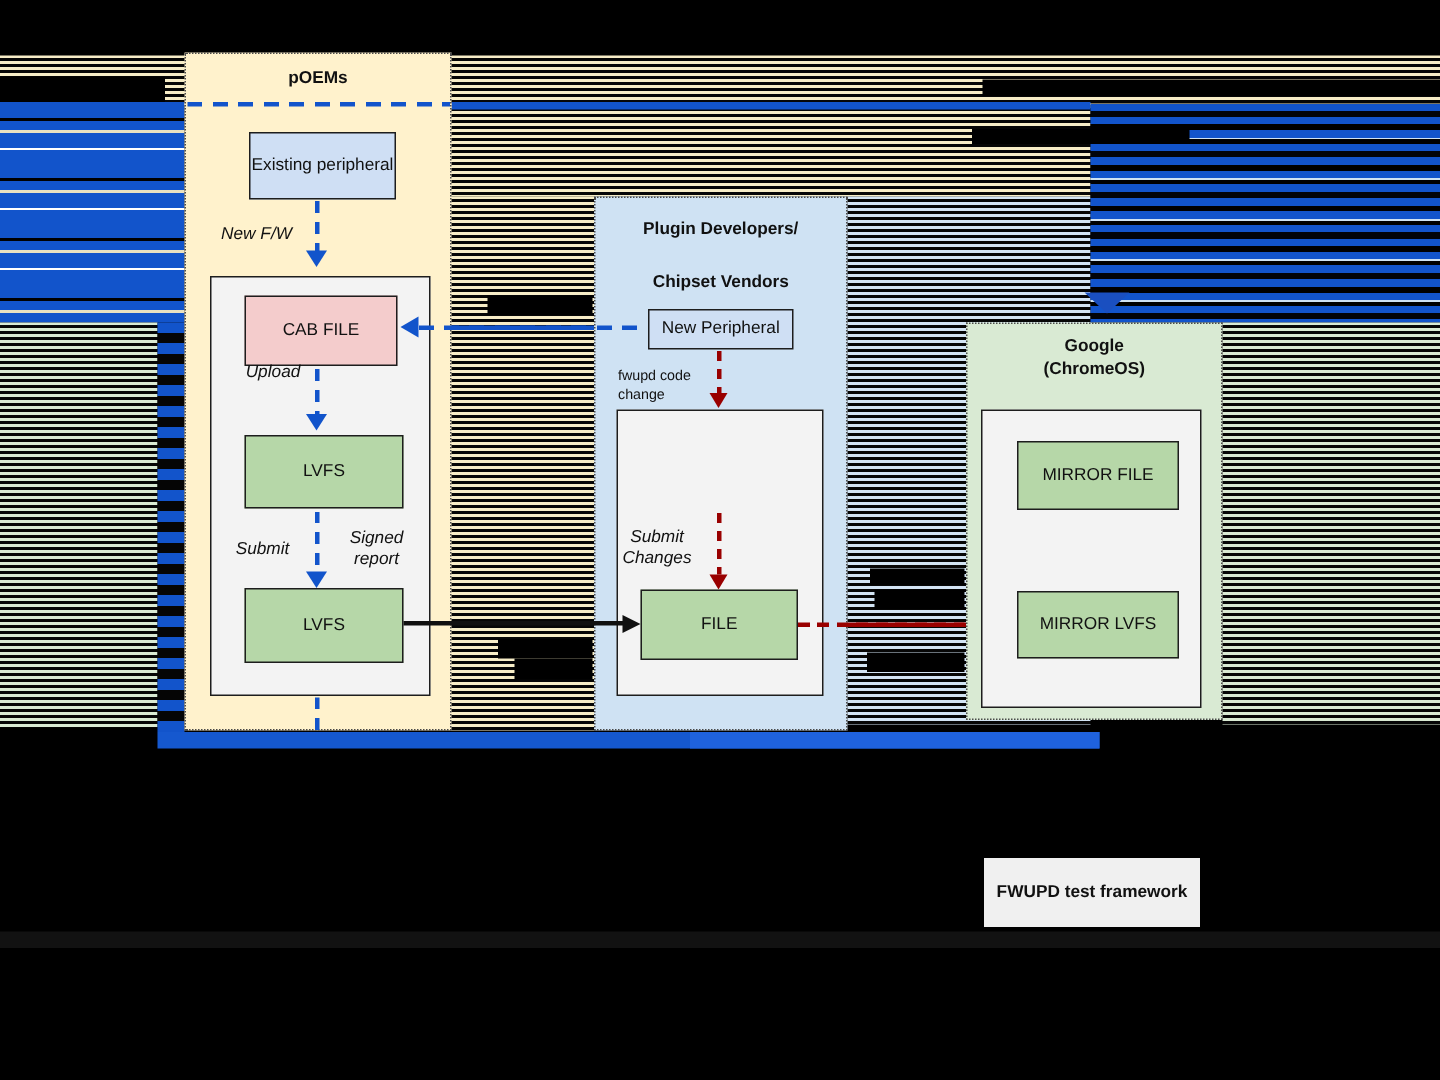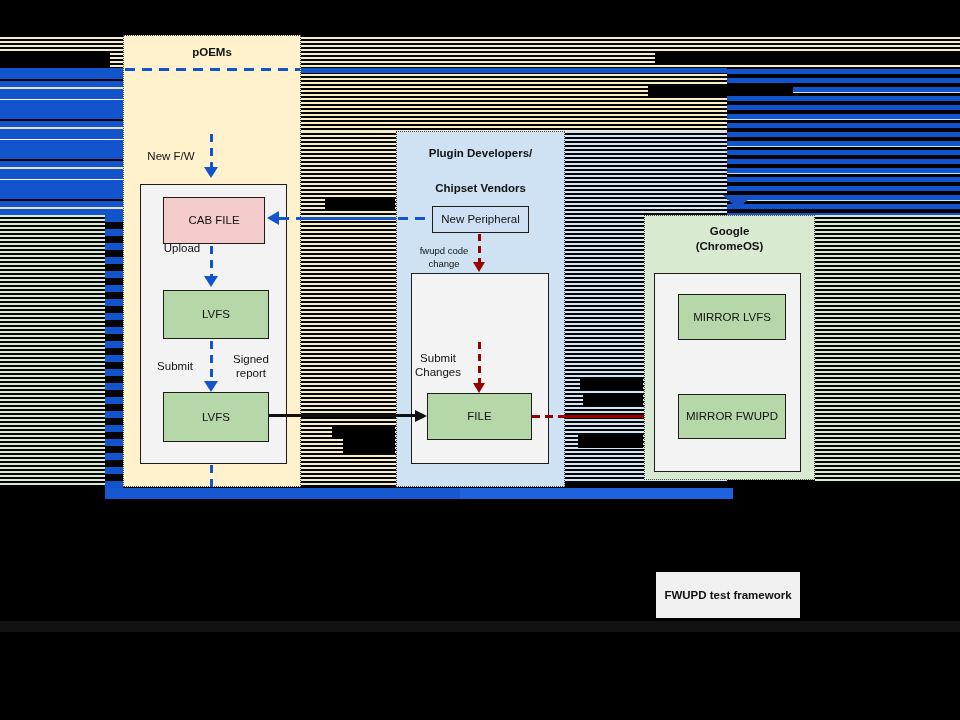--- a/index.html
+++ b/index.html
@@ -17,22 +17,22 @@
 
   
   .panel{border:1px dotted #4a4a4a;box-sizing:border-box;}
   .container{background:#f3f3f3;border:1px solid #1d1d1d;box-sizing:border-box;}
   .node{border:1px solid #1d1d1d;box-sizing:border-box;display:flex;align-items:center;
         justify-content:center;text-align:center;font-size:11.5px;line-height:1.25;}
   .node-blue{background:#cfdff4;}
   .node-pink{background:#f4cccc;}
   .node-green{background:#b6d7a8;}
   .group-title{font-weight:bold;font-size:11.5px;text-align:center;line-height:1.3;}
-  .lbl{font-size:11.5px;line-height:1.2;text-align:center;}
-  .lbl-sm{font-size:9.5px;line-height:1.35;text-align:center;}
+  .lbl{font-size:11.5px;line-height:1.2;text-align:center;font-style:italic;}
+  .lbl-sm{font-size:9.5px;line-height:1.35;text-align:left;}
 
   
   .hdash-blue{height:3px;background:repeating-linear-gradient(90deg,#1254cb 0 10px,transparent 10px 17px);}
   .vdash-blue{width:3px;background:repeating-linear-gradient(180deg,#1254cb 0 8px,transparent 8px 14px);}
   .hdash-red{height:3px;background:repeating-linear-gradient(90deg,#990000 0 8px,transparent 8px 13px);}
   .vdash-red{width:3px;background:repeating-linear-gradient(180deg,#990000 0 7px,transparent 7px 12px);}
 
   
   .ah{width:0;height:0;}
   .ah-down-blue{border-left:7px solid transparent;border-right:7px solid transparent;border-top:11px solid #1254cb;}
@@ -57,20 +57,21 @@
   <div class="abs" style="left:301px;top:68px;width:426px;height:5px;background:#1254cb;"></div>
   <div class="abs stripes-green" style="left:0;top:215px;width:105px;height:270px;"></div>
   <div class="abs stripes-bluecol" style="left:105px;top:215px;width:18px;height:277px;"></div>
   <div class="abs stripes-green" style="left:815px;top:215px;width:145px;height:268px;"></div>
   <div class="abs ah ah-down-blue" style="left:723px;top:195px;border-left-width:15px;border-right-width:15px;border-top-width:14px;border-top-color:#1a4fc0;"></div>
 
   <div class="abs panel" style="left:123px;top:35px;width:178px;height:452px;background:#fff2cc;"></div>
   <div class="abs group-title" style="left:123px;top:45px;width:178px;">pOEMs</div>
   <div class="abs hdash-blue" style="left:125px;top:68px;width:175px;"></div>
 
+  <div class="abs node node-blue" style="left:166px;top:88px;width:98px;height:45px;">Existing peripheral</div>
 
   <div class="abs vdash-blue" style="left:210px;top:134px;height:34px;"></div>
   <div class="abs ah ah-down-blue" style="left:204px;top:167px;"></div>
   <div class="abs lbl" style="left:138px;top:150px;width:66px;">New F/W</div>
 
   <div class="abs container" style="left:140px;top:184px;width:147px;height:280px;"></div>
   <div class="abs node node-pink" style="left:163px;top:197px;width:102px;height:47px;">CAB FILE</div>
 
   <div class="abs vdash-blue" style="left:210px;top:246px;height:30px;"></div>
   <div class="abs ah ah-down-blue" style="left:204px;top:276px;"></div>
@@ -117,22 +118,22 @@
   <div class="abs hdash-red" style="left:532px;top:415px;width:124px;"></div>
   <div class="abs" style="left:566px;top:415px;width:77px;height:3px;background:#990000;"></div>
   <div class="abs ah ah-right-red" style="left:658px;top:410px;"></div>
 
   <div class="abs panel" style="left:644px;top:215px;width:171px;height:265px;background:#d9ead3;"></div>
   <div class="abs group-title" style="left:644px;top:224px;width:171px;">
     <span style="display:block;">Google</span>
     <span style="display:block;">(ChromeOS)</span>
   </div>
   <div class="abs container" style="left:654px;top:273px;width:147px;height:199px;"></div>
-  <div class="abs node node-green" style="left:678px;top:294px;width:108px;height:46px;">MIRROR LVFS</div>
-  <div class="abs node node-green" style="left:678px;top:394px;width:108px;height:45px;">MIRROR FWUPD</div>
+  <div class="abs node node-green" style="left:678px;top:294px;width:108px;height:46px;">MIRROR FILE</div>
+  <div class="abs node node-green" style="left:678px;top:394px;width:108px;height:45px;">MIRROR LVFS</div>
 
   <div class="abs blob" style="left:655px;top:53px;width:305px;height:11px;"></div>
   <div class="abs blob" style="left:648px;top:86px;width:145px;height:10px;"></div>
   <div class="abs blob" style="left:325px;top:197px;width:70px;height:13px;"></div>
   <div class="abs blob" style="left:332px;top:426px;width:63px;height:13px;"></div>
   <div class="abs blob" style="left:343px;top:439px;width:52px;height:14px;"></div>
   <div class="abs blob" style="left:580px;top:379px;width:63px;height:11px;"></div>
   <div class="abs blob" style="left:583px;top:393px;width:60px;height:13px;"></div>
   <div class="abs blob" style="left:578px;top:435px;width:65px;height:13px;"></div>
 

